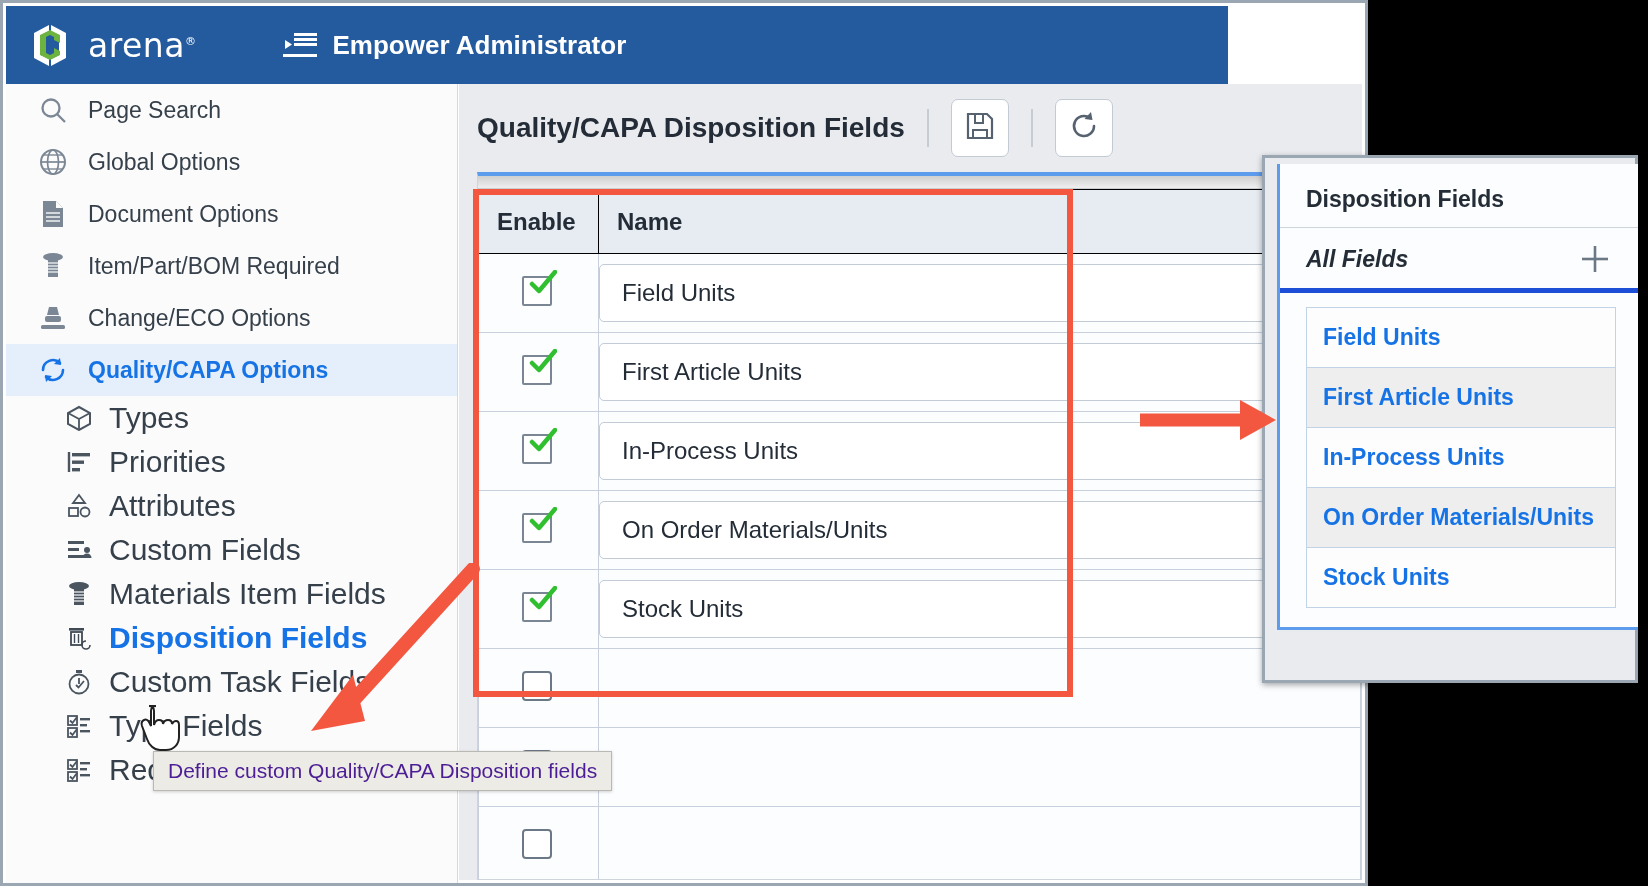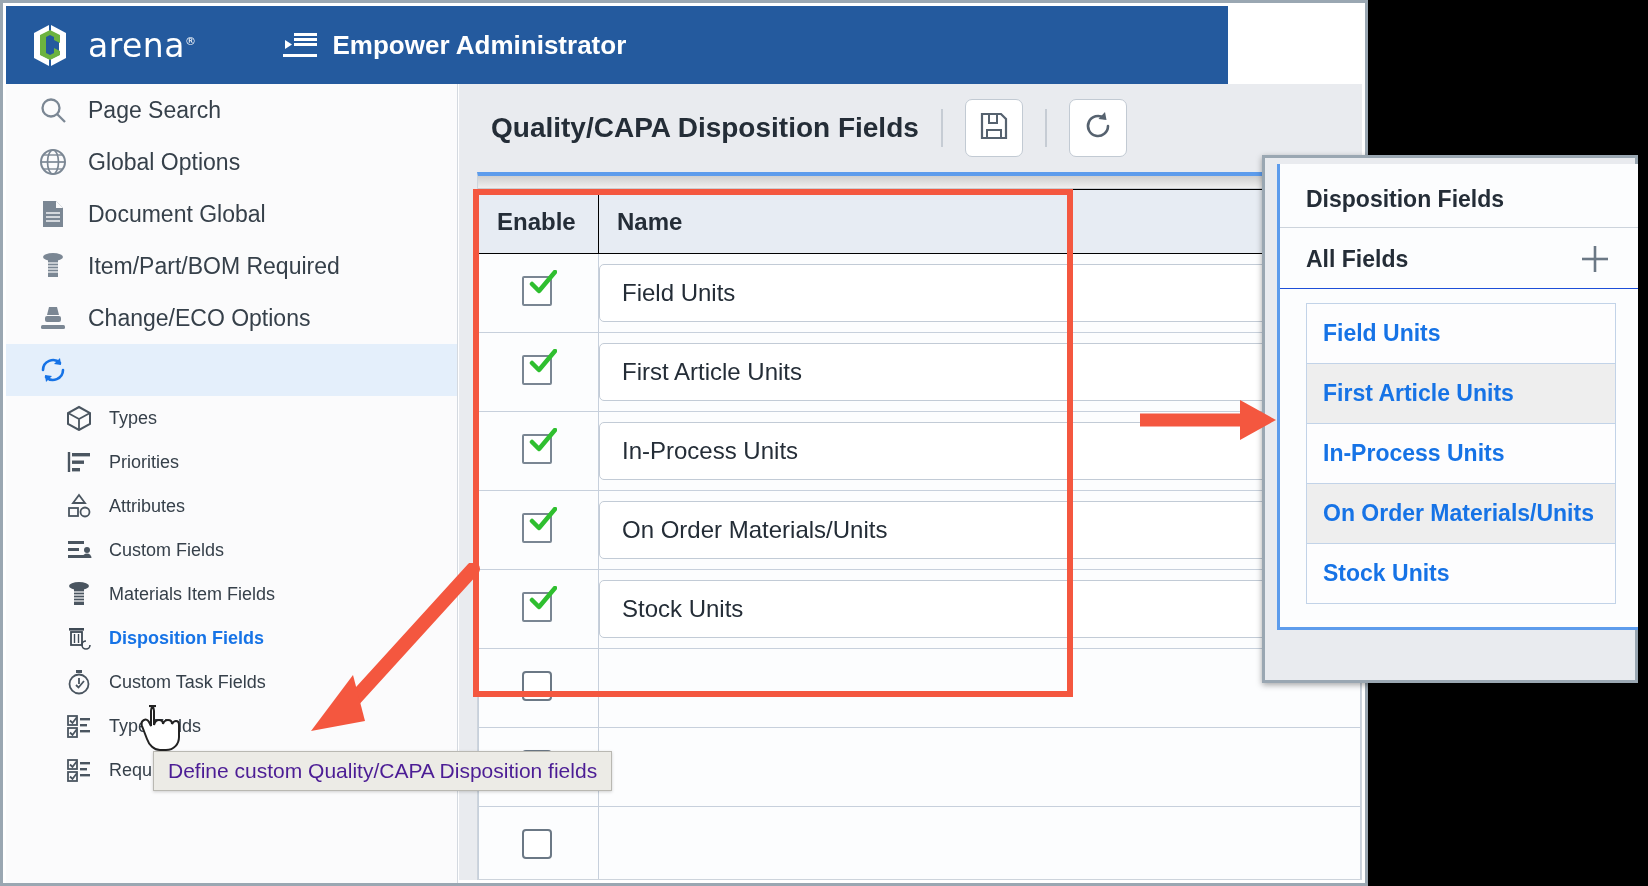--- a/index.html
+++ b/index.html
@@ -43,35 +43,35 @@
     color:#36404a;font-size:23px;white-space:nowrap;
   }
   .nav-item .ni-icon{
     width:34px;height:30px;margin-right:18px;flex:0 0 34px;
     display:flex;align-items:center;justify-content:center;color:#7b8794;
   }
   .nav-item.active{background:#e4effb;color:#1673e6;font-weight:bold;}
   .nav-item.active .ni-icon{color:#1673e6;}
   .nav-sub{
     display:flex;align-items:center;height:44px;padding-left:58px;box-sizing:border-box;
-    color:#36404a;font-size:18px;white-space:nowrap;
+    color:#36404a;font-size:30px;white-space:nowrap;
   }
   .nav-sub .ni-icon{
     width:30px;height:28px;margin-right:15px;flex:0 0 30px;
     display:flex;align-items:center;justify-content:center;color:#4a5560;
   }
   .nav-sub.selected{color:#1673e6;font-weight:bold;}
   .nav-sub.selected .ni-icon{color:#3f4a55;}
   
   .main{
     position:absolute;left:456px;top:81px;right:3px;bottom:3px;
     background:#e9ebef;overflow:hidden;
   }
   .page-head{
-    display:flex;align-items:center;height:88px;padding-left:32px;box-sizing:border-box;
+    display:flex;align-items:center;height:88px;padding-left:18px;box-sizing:border-box;
   }
   .page-title{font-size:28px;font-weight:bold;color:#242d37;white-space:nowrap;}
   .vsep{width:2px;height:38px;background:#c6ccd4;margin:0 22px;}
   .tool-btn{
     width:56px;height:56px;border:1px solid #c2cad3;border-radius:7px;background:#fff;
     display:flex;align-items:center;justify-content:center;color:#56626f;
   }
   .grid-wrap{
     position:absolute;left:18px;top:88px;right:0;bottom:0;
     background:#fff;border:1px solid #cdd4dc;border-top:4px solid #5d9cec;
@@ -133,21 +133,21 @@
     position:absolute;left:12px;top:6px;right:-3px;bottom:50px;
     background:#fcfdfe;border-left:3px solid #5d9cec;border-bottom:3px solid #5d9cec;
     box-sizing:border-box;
   }
   .rp-title{
     font-size:23px;font-weight:bold;color:#242d37;
     padding:22px 0 14px 26px;border-bottom:1px solid #cdd4dc;
   }
   .rp-sub{
     display:flex;align-items:center;justify-content:space-between;
-    padding:14px 26px 12px 26px;border-bottom:1px solid #1d4ed8;
+    padding:14px 26px 12px 26px;border-bottom:5px solid #1d4ed8;font-style:italic;
   }
   .rp-sub-label{font-size:23px;font-weight:bold;color:#242d37;}
   .plus-icon{width:34px;height:34px;color:#6b7885;}
   .rp-list{margin:14px 22px 0 26px;border:1px solid #c2d3e8;border-bottom:none;}
   .rp-item{
     height:60px;display:flex;align-items:center;padding-left:16px;
     font-size:23px;font-weight:bold;color:#1673e6;
     border-bottom:1px solid #c2d3e8;background:#fdfdfe;box-sizing:border-box;
   }
   .rp-item.alt{background:#eeeeee;}
@@ -213,21 +213,21 @@
         <svg viewBox="0 0 24 28" width="24" height="28">
             <path d="M2 1 h13 l7 7 v19 H2 Z" fill="currentColor"></path>
             <path d="M15 1 v7 h7" fill="#fbfbfc"></path>
             <g stroke="#fbfbfc" stroke-width="1.4">
               <line x1="5" y1="13" x2="19" y2="13"></line>
               <line x1="5" y1="17" x2="19" y2="17"></line>
               <line x1="5" y1="21" x2="19" y2="21"></line>
             </g>
           </svg>
       </span>
-      <span>Document Global</span>
+      <span>Document Options</span>
     </div>
 
     <div class="nav-item">
       <span class="ni-icon">
         <svg viewBox="0 0 24 28" width="24" height="28">
             <ellipse cx="12" cy="5" rx="10" ry="4" fill="currentColor"></ellipse>
             <rect x="7" y="7" width="10" height="18" fill="currentColor"></rect>
             <g stroke="#fbfbfc" stroke-width="1.2">
               <line x1="7" y1="11" x2="17" y2="11"></line>
               <line x1="7" y1="14" x2="17" y2="14"></line>
@@ -252,20 +252,21 @@
 
     <div class="nav-item active">
       <span class="ni-icon">
         <svg viewBox="0 0 28 28" width="28" height="28">
             <path d="M24 14 a10 10 0 0 1 -17 7" fill="none" stroke="currentColor" stroke-width="2.6" stroke-linecap="round"></path>
             <path d="M4 14 a10 10 0 0 1 17 -7" fill="none" stroke="currentColor" stroke-width="2.6" stroke-linecap="round"></path>
             <path d="M21 2 l1 7 l-7 -1 Z" fill="currentColor"></path>
             <path d="M7 26 l-1 -7 l7 1 Z" fill="currentColor"></path>
           </svg>
       </span>
+      <span>Quality/CAPA Options</span>
     </div>
 
     <div class="nav-sub">
       <span class="ni-icon">
         <svg viewBox="0 0 26 26" width="26" height="26">
             <path d="M13 2 L24 8 L24 19 L13 25 L2 19 L2 8 Z" fill="none" stroke="currentColor" stroke-width="2"></path>
             <path d="M2 8 L13 14 L24 8 M13 14 L13 25" fill="none" stroke="currentColor" stroke-width="1.8"></path>
           </svg>
       </span>
       <span>Types</span>

